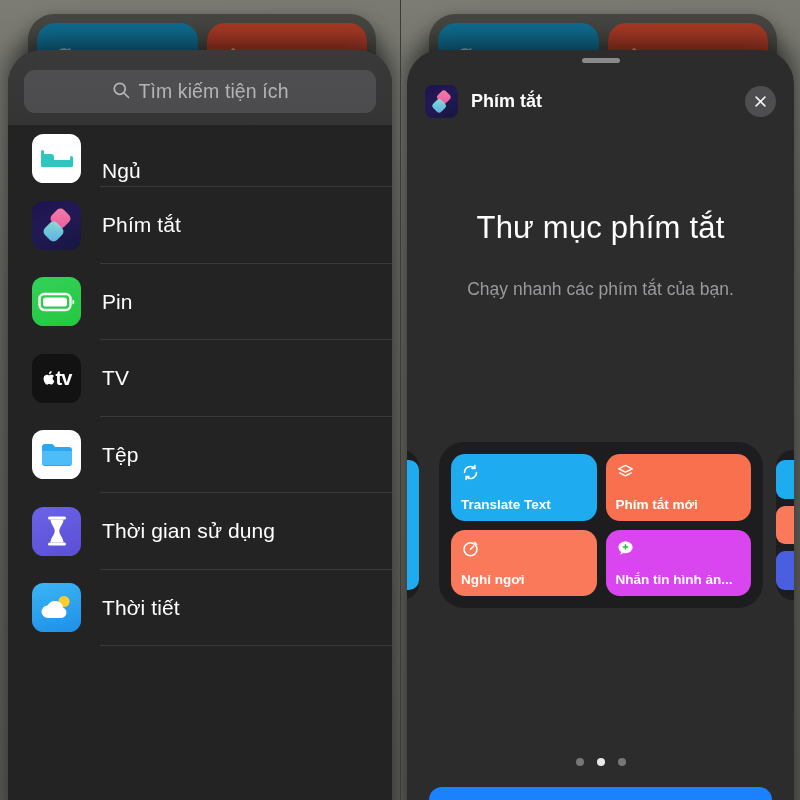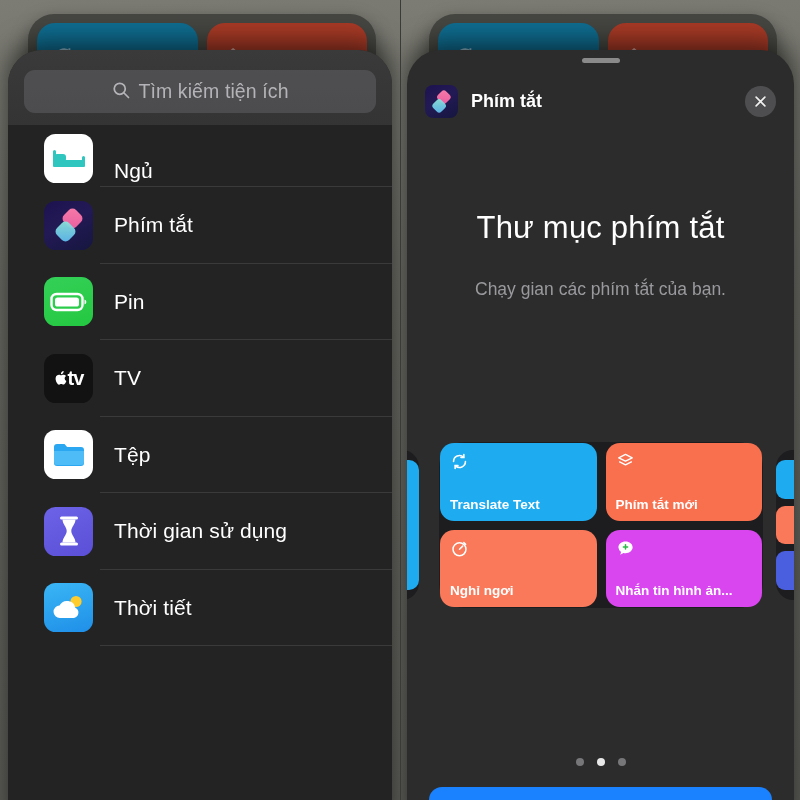--- a/index.html
+++ b/index.html
@@ -93,21 +93,21 @@
 
   .applist {
     position: absolute; top: 75px; left: 0; right: 0; bottom: 0;
     overflow: hidden;
     background: #232323;
   }
   .row {
     position: relative;
     height: 76.5px;
     display: flex; align-items: center;
-    padding-left: 36px;
+    padding-left: 24px;
     background: #232323;
   }
   .row::after {
     content: "";
     position: absolute; left: 92px; right: 0; bottom: 0;
     height: 1px; background: #3a3a3a;
   }
   .row:first-child { height: 62px; align-items: flex-end; padding-bottom: 4px; }
   .app-icon {
     width: 49px; height: 49px;
@@ -187,21 +187,21 @@
   }
   .peek.left  { left: -22px; align-items: flex-end; }
   .peek.right { right: -16px; align-items: flex-start; }
   .peek-tile { width: 26px; height: 42px; border-radius: 9px; }
 
   .widget-card {
     position: absolute;
     left: 32px; width: 324px; top: 0; height: 166px;
     background: #1d1d1f;
     border-radius: 25px;
-    padding: 1px;
+    padding: 12px;
     display: grid;
     grid-template-columns: 1fr 1fr;
     grid-template-rows: 1fr 1fr;
     gap: 9px;
   }
   .wtile {
     border-radius: 14px;
     padding: 9px 10px;
     display: flex; flex-direction: column; justify-content: space-between;
     overflow: hidden;
@@ -393,21 +393,21 @@
         </div>
         <div class="rs-app-name">Phím tắt</div>
         <div class="close-btn">
           <svg width="15" height="15" viewBox="0 0 24 24" stroke="#f0f0f0" stroke-width="2.6" stroke-linecap="round">
             <path d="M5 5l14 14M19 5L5 19"></path>
           </svg>
         </div>
       </div>
 
       <div class="rs-title">Thư mục phím tắt</div>
-      <div class="rs-sub">Chạy gian các phím tắt của bạn.</div>
+      <div class="rs-sub">Chạy nhanh các phím tắt của bạn.</div>
 
       <div class="carousel">
 
         <div class="peek left">
           <div class="peek-tile" style="background:#1eabf0;height:132px;border-radius:10px"></div>
         </div>
 
         <div class="widget-card">
 
           <div class="wtile" style="background:#1eabf0">

